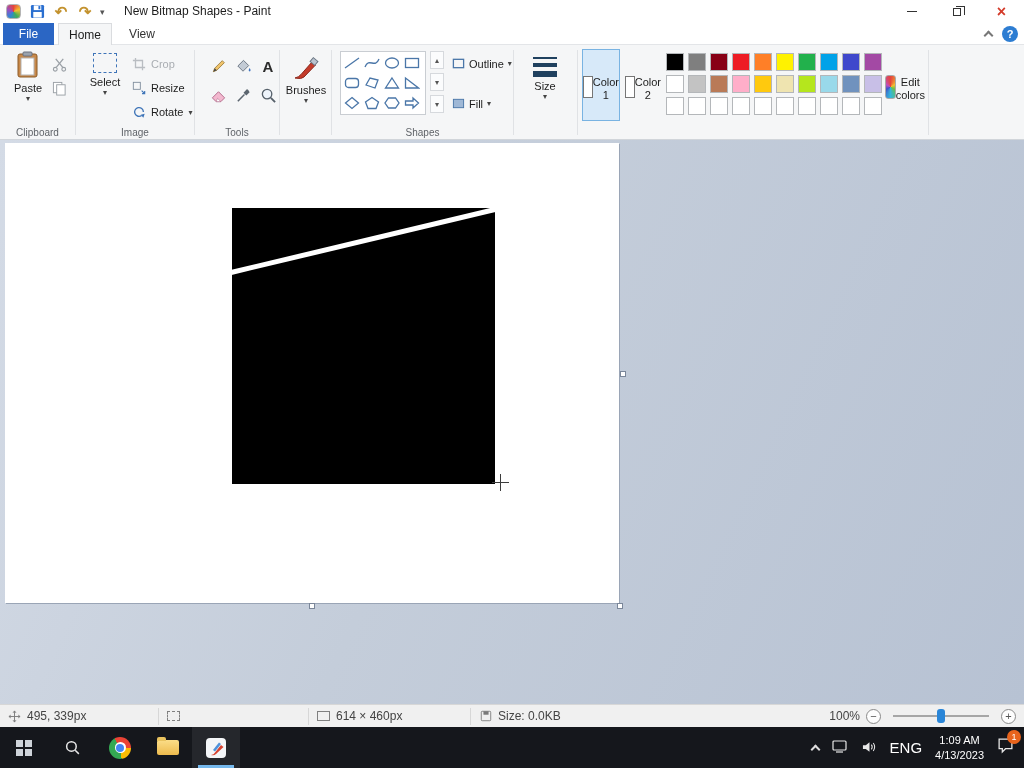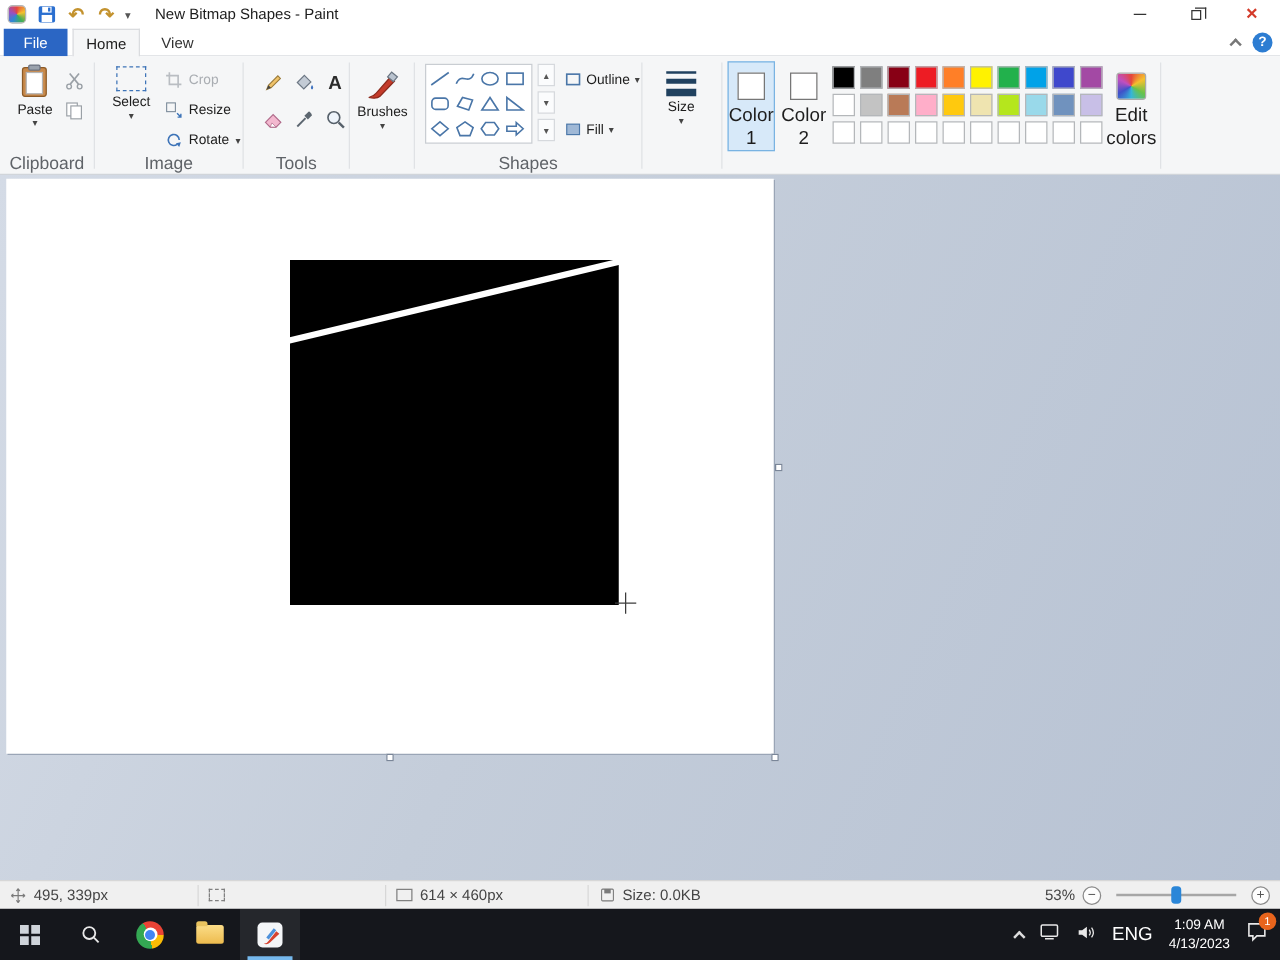--- a/index.html
+++ b/index.html
@@ -27,21 +27,21 @@
   #tab-file { left:3px; width:51px; background:#2b66c4; color:#fff; }
   #tab-home { left:58px; width:54px; background:#f5f6f7; border:1px solid #dadcdf; border-bottom:none; color:#1d1d1d; height:23px; }
   #tab-view { left:116px; width:52px; }
   .rib-right { position:absolute; right:6px; top:3px; display:flex; align-items:center; gap:10px; }
   .collapse-chev { width:7px; height:7px; border-top:2px solid #777; border-right:2px solid #777; transform:rotate(-45deg); margin-top:3px; }
   .help-circle { width:16px; height:16px; border-radius:50%; background:#2d7dd2; color:#fff; font-size:11px; font-weight:bold; display:flex; align-items:center; justify-content:center; }
 
   
   #ribbon { position:absolute; top:45px; left:0; width:1024px; height:95px; background:#f5f6f7; border-bottom:1px solid #d1d5da; }
   .group { position:absolute; top:0; height:95px; }
-  .group-label { position:absolute; bottom:2px; left:0; right:0; text-align:center; font-size:14px; color:#5f6368; }
+  .group-label { position:absolute; bottom:2px; left:0; right:0; text-align:center; font-size:10px; color:#5f6368; }
   .vdiv { position:absolute; top:5px; height:85px; width:1px; background:#e0e2e5; }
   .bigbtn { position:absolute; display:flex; flex-direction:column; align-items:center; font-size:11px; color:#1d1d1d; }
   .bigbtn .blabel { margin-top:3px; }
   .dd-arrow { font-size:8px; color:#444; line-height:1; margin-top:1px; }
   .smallrow { position:absolute; display:flex; align-items:center; gap:5px; font-size:11px; color:#1d1d1d; height:18px; }
   .disabled-txt { color:#a9adb2; }
 
   .select-ico { width:24px; height:20px; border:1.5px dashed #3e74b8; }
   .tools-grid { position:absolute; left:12px; top:8px; width:72px; display:grid; grid-template-columns:repeat(3,22px); grid-auto-rows:26px; gap:3px; }
   .tool-cell { display:flex; align-items:center; justify-content:center; }
@@ -50,21 +50,21 @@
   .shapes-box { position:absolute; left:8px; top:6px; width:86px; height:64px; background:#fff; border:1px solid #c9cdd2; display:grid; grid-template-columns:repeat(4,20px); grid-auto-rows:20px; padding:1px; }
   .shape-cell { display:flex; align-items:center; justify-content:center; }
   .shape-svg { width:16px; height:14px; stroke:#4a76a8; fill:none; stroke-width:1.3; }
   .shape-arrows { position:absolute; left:98px; top:6px; display:flex; flex-direction:column; gap:4px; }
   .sarr { width:14px; height:18px; border:1px solid #d6d9dd; background:#fbfcfd; font-size:8px; color:#555; display:flex; align-items:center; justify-content:center; }
   .of-btn { position:absolute; display:flex; align-items:center; gap:4px; font-size:11px; color:#1d1d1d; }
 
   .size-bars { display:flex; flex-direction:column; gap:4px; align-items:center; }
   .size-bars div { background:#20415f; width:24px; }
 
-  .colorbox { position:absolute; top:4px; width:38px; height:72px; display:flex; flex-direction:column; align-items:center; padding-top:8px; font-size:15px; color:#1d1d1d; text-align:center; line-height:1.2; border:1px solid transparent; }
+  .colorbox { position:absolute; top:4px; width:38px; height:72px; display:flex; align-items:center; padding-top:8px; font-size:11px; color:#1d1d1d; text-align:center; line-height:1.2; border:1px solid transparent; }
   .colorbox.selected { background:#d7e9f9; border:1px solid #79b3e2; }
   .swatch { width:22px; height:22px; border:1px solid #767676; margin-bottom:4px; background:#fff; }
   .palette { position:absolute; left:88px; top:8px; display:grid; grid-template-columns:repeat(10,18px); grid-auto-rows:18px; gap:4px; }
   .pal-cell { width:18px; height:18px; border:1px solid #b4b7ba; }
   .editcolors-ico { width:24px; height:24px; border-radius:3px; border:1px solid #aaa; background:conic-gradient(#e5453c,#f5c02e,#69c24a,#35b6d9,#3f51c9,#c04fc0,#e5453c); }
   .edit3d-ico { width:24px; height:24px; border-radius:3px; background:linear-gradient(135deg,#ec2f9a,#8a2ff0,#00a7f0); }
 
   
   #canvas-area { position:absolute; top:140px; left:0; width:1024px; height:564px; background:linear-gradient(115deg,#d4dbe6 0%,#c4cdda 45%,#b7c2d3 100%); overflow:hidden; }
   #paint-canvas { position:absolute; left:5px; top:3px; background:#fff; box-shadow:1px 1px 0 #9aa5b6; }
@@ -445,21 +445,21 @@
   <div class="sb-item" style="left:480px;">
     <span class="sb-ico">
       <svg width="12" height="12" viewBox="0 0 14 14">
           <rect x="1.5" y="1.5" width="11" height="11" rx="1" fill="none" stroke="#7a7a7a"></rect>
           <rect x="4" y="1.5" width="6" height="4" fill="#7a7a7a"></rect>
         </svg>
     </span>
     <span>Size: 0.0KB</span>
   </div>
   <div class="sb-item" style="right:8px;">
-    <span>53%</span>
+    <span>100%</span>
     <span class="zoom-btn">−</span>
     <span class="zoom-track">
         <span class="zoom-thumb"></span>
       </span>
     <span class="zoom-btn">+</span>
   </div>
 </div>
 
 <div id="taskbar">
   <div class="tb-btn">

